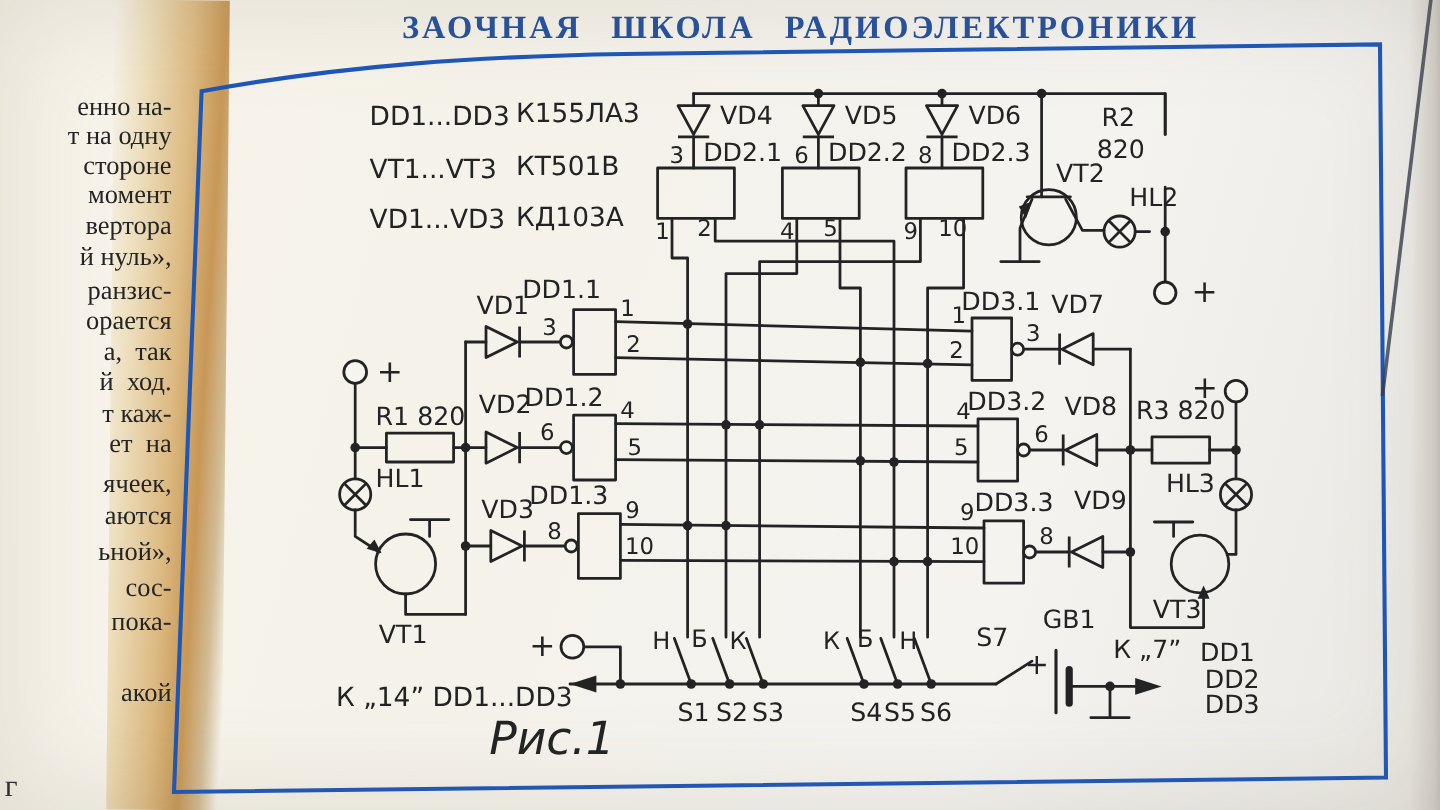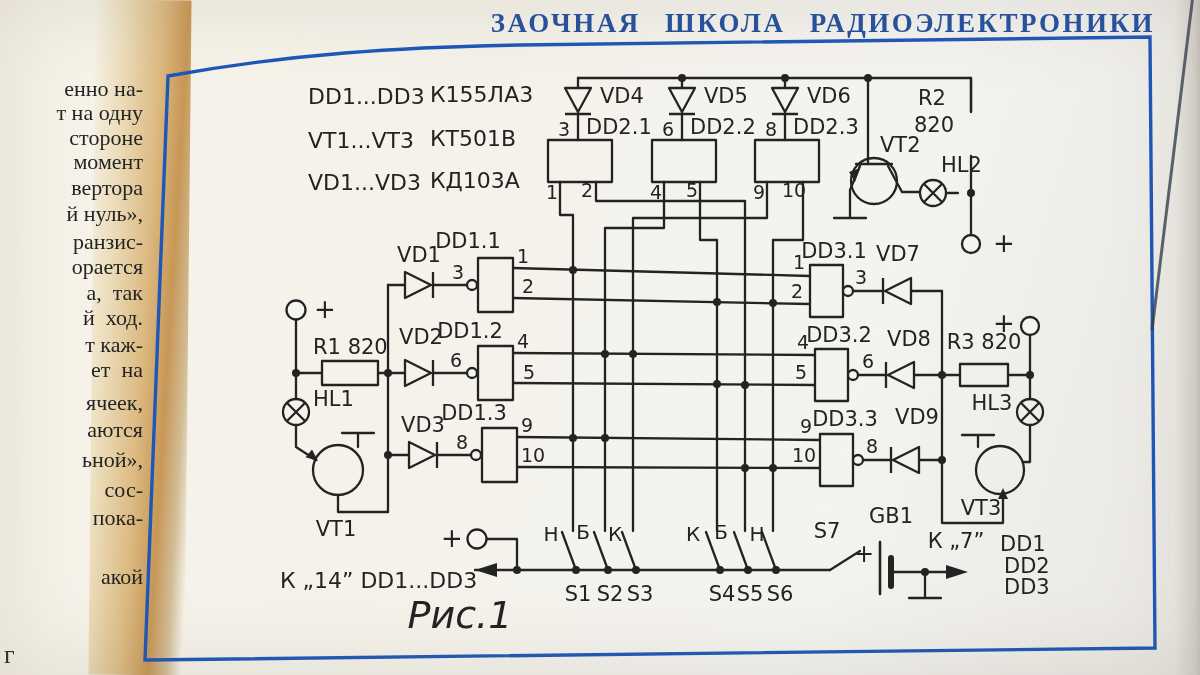--- a/index.html
+++ b/index.html
@@ -13,21 +13,21 @@
   .gutter{
     position:absolute;left:92px;top:0;width:96px;height:675px;
     background:linear-gradient(93deg,rgba(243,236,217,0) 0%,#eddfbe 22%,#dcba82 52%,#c79756 72%,#d2bd96 86%,rgba(247,245,240,0) 97%);
     transform:rotate(.6deg);
   }
   .right-edge{
     position:absolute;right:0;top:0;width:26px;height:675px;
     background:linear-gradient(to right,rgba(230,228,223,0),#d7d4cd 80%,#c9c6c0);
   }
   .header-title{
-    position:absolute;left:335px;top:8px;width:820px;text-align:right;
+    position:absolute;left:335px;top:8px;width:820px;text-align:left;
     font-family:"Liberation Serif","DejaVu Serif",serif;font-weight:bold;
     font-size:27px;letter-spacing:2.5px;word-spacing:15px;color:#24509f;
   }
   .margin-col{position:absolute;left:12px;top:0;width:135px;height:675px;}
   .margin-line{
     position:absolute;right:4px;white-space:pre;text-align:right;width:135px;
     font-family:"Liberation Serif","DejaVu Serif",serif;font-size:22px;color:#242424;
   }
   .stray{position:absolute;left:4px;top:640px;
     font-family:"Liberation Serif",serif;font-size:26px;color:#2a2a2a;}

